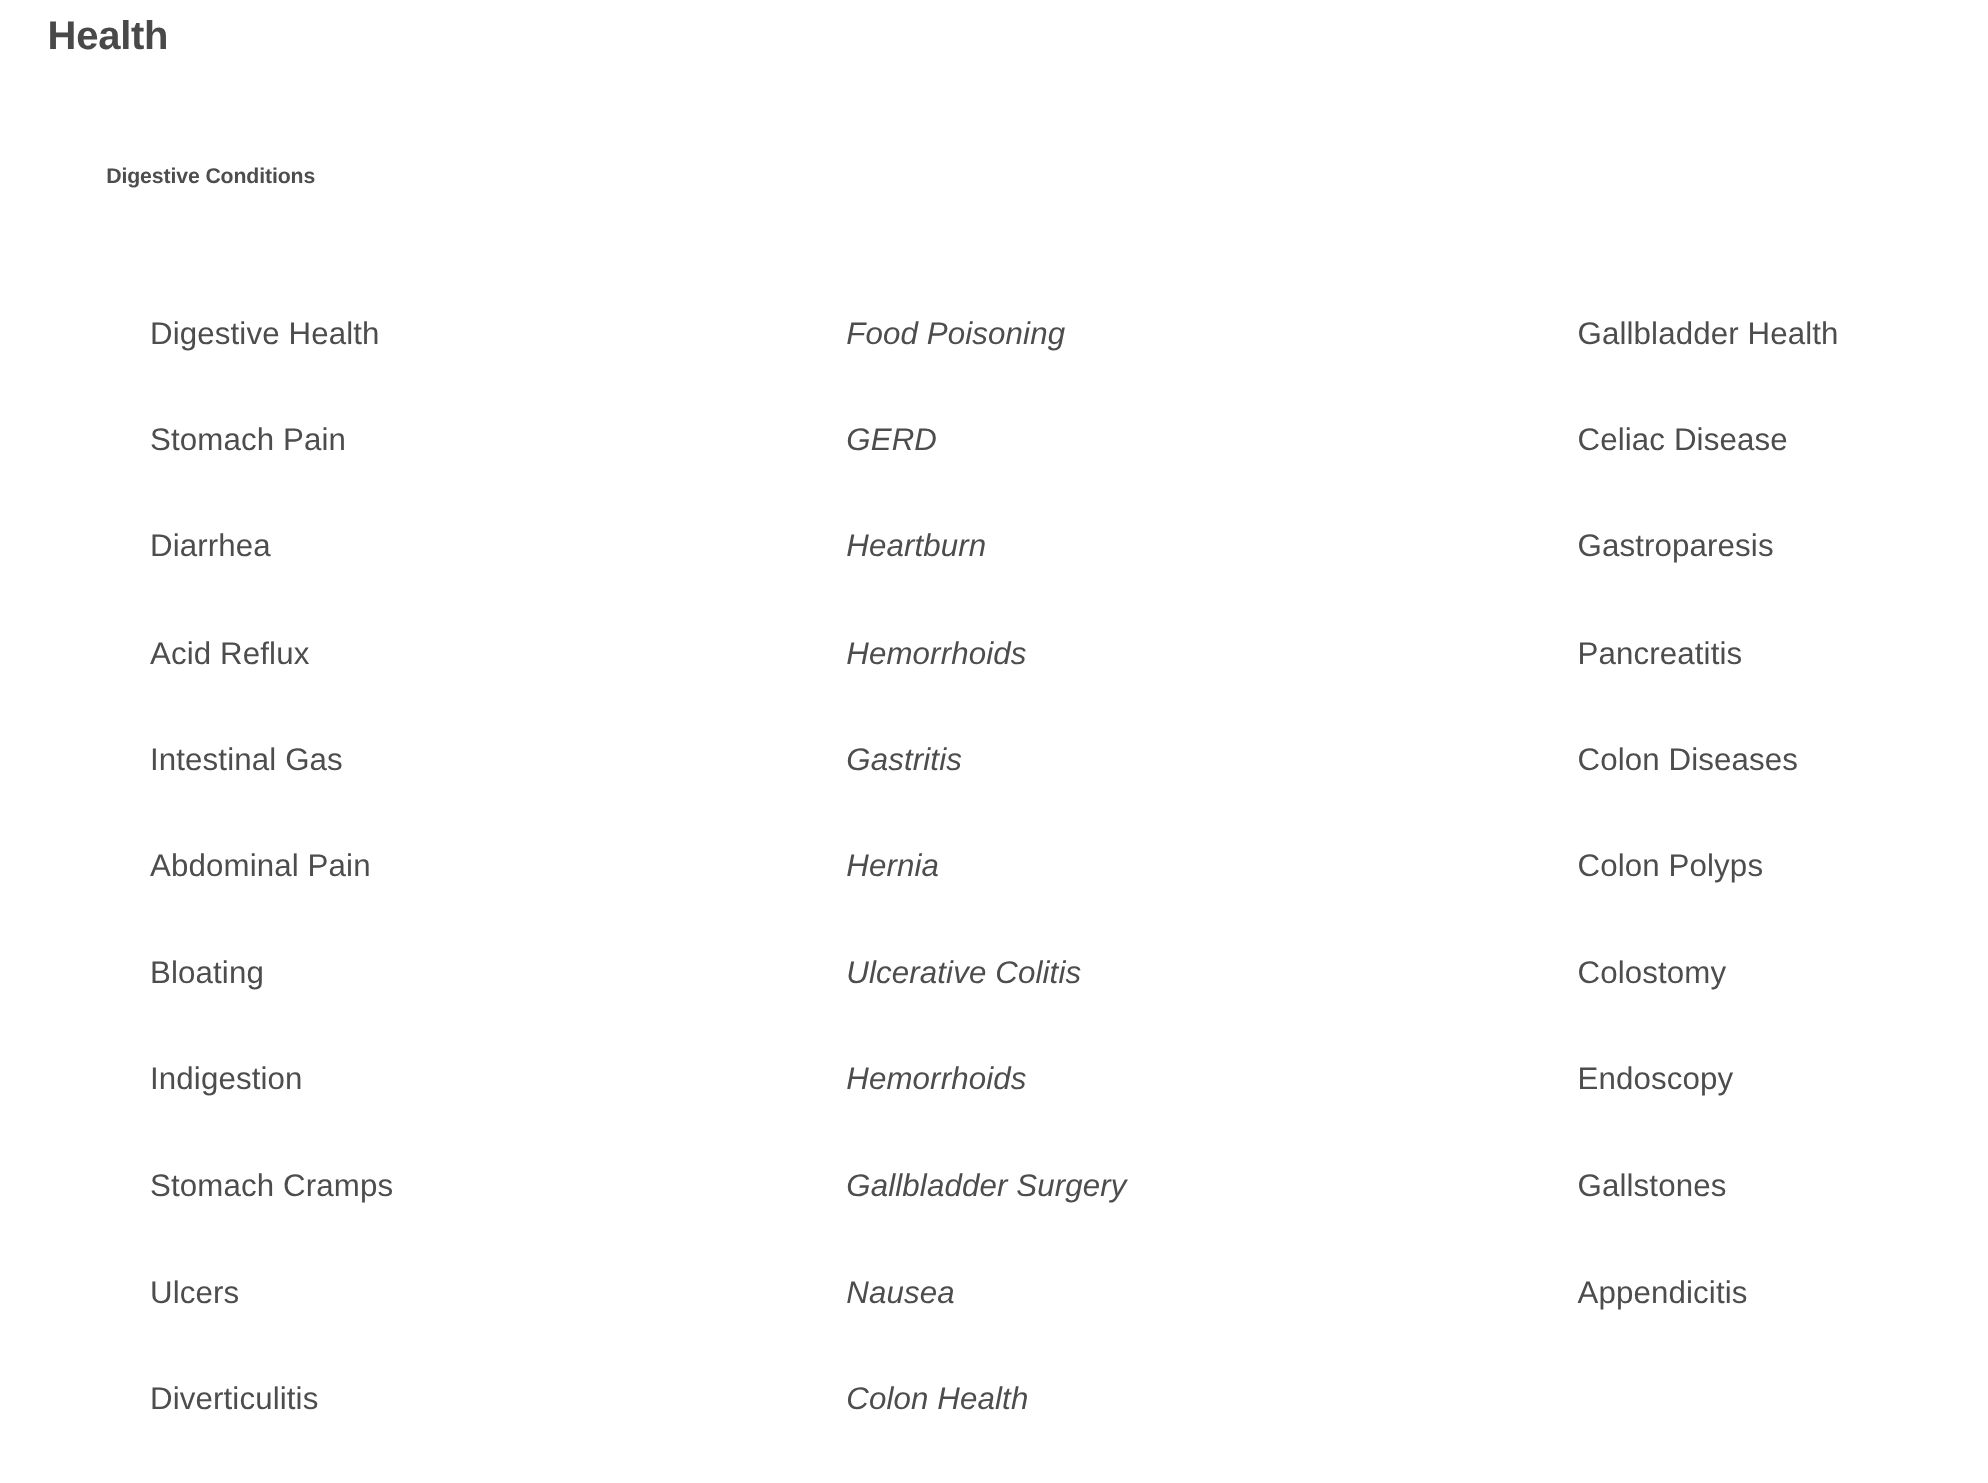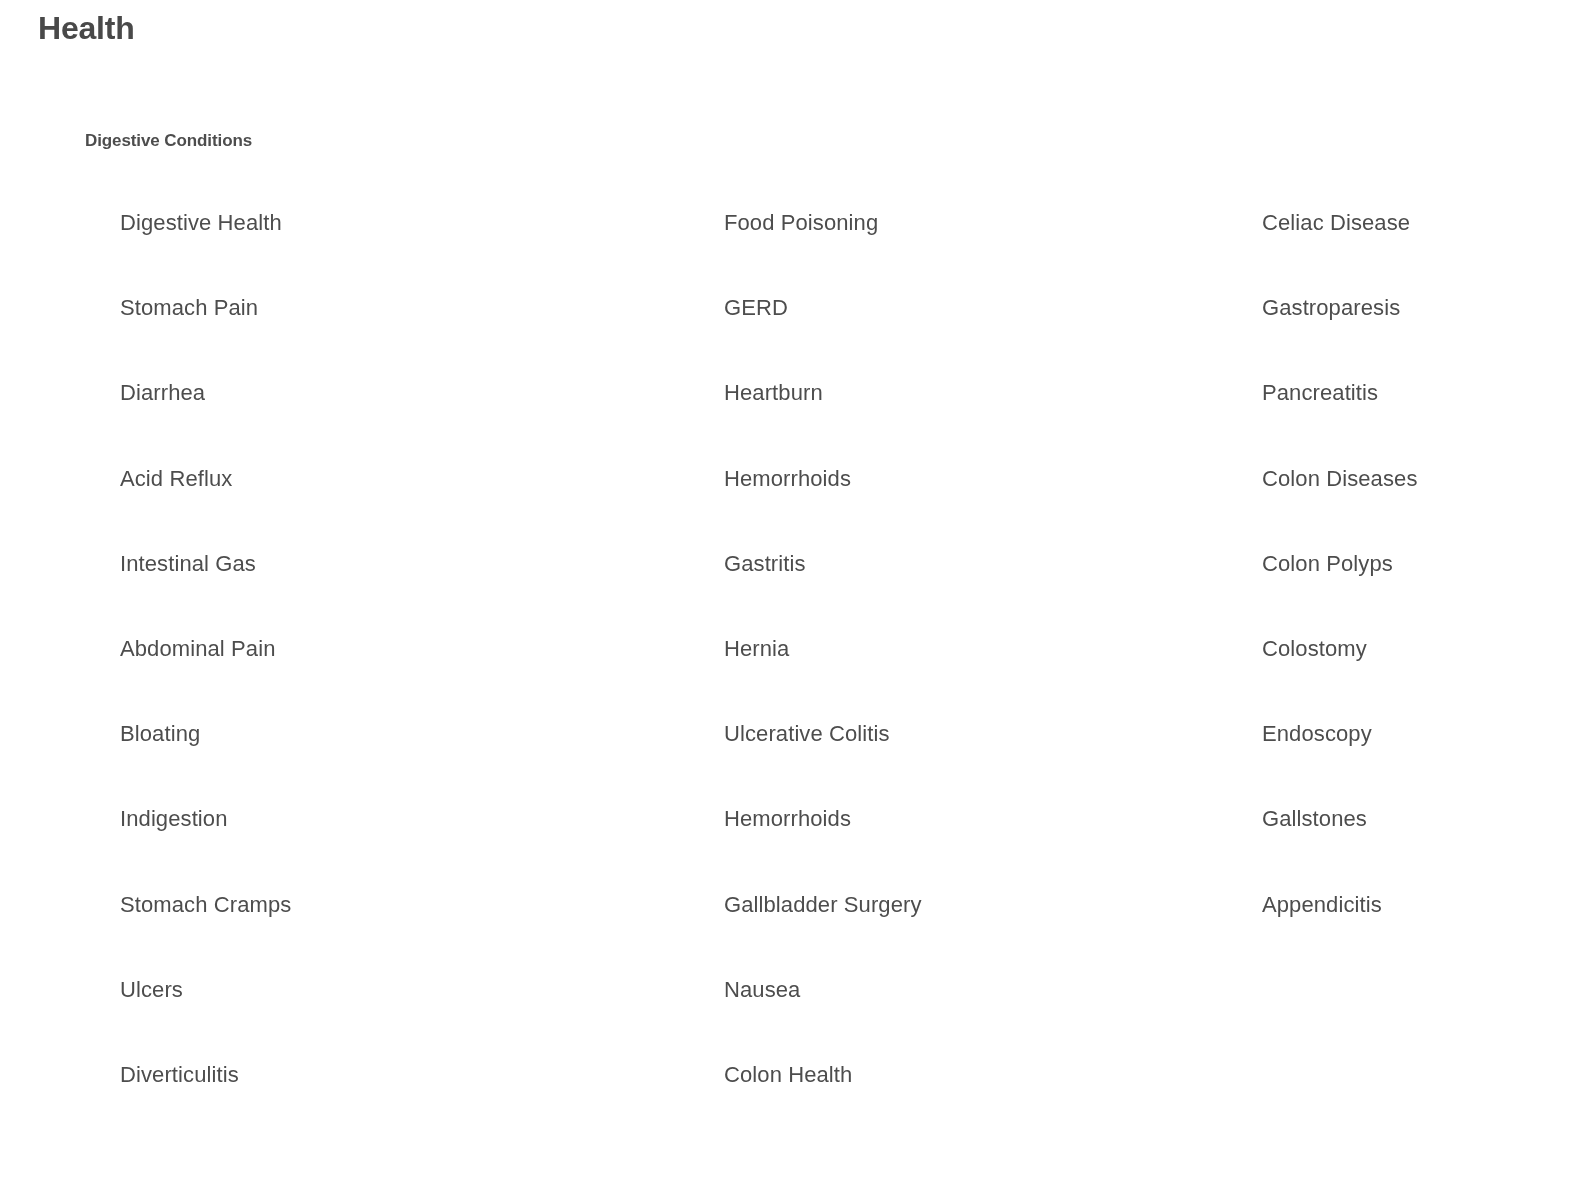--- a/index.html
+++ b/index.html
@@ -66,40 +66,41 @@
 
   .link-column {
     position: absolute;
     top: 0;
     margin: 0;
     padding: 0;
     list-style: none;
   }
 
   .link-column.col-1 { left: 120px; width: 540px; }
-  .link-column.col-2 { left: 724px; width: 540px; }
+  .link-column.col-2 { left: 677px; width: 540px; font-style: italic; }
   .link-column.col-3 { left: 1262px; width: 320px; }
 
   .link-item {
     height: 85.2px;
     line-height: 34px;
     margin: 0;
     padding: 0;
   }
 
   .link-item a,
   .link-item .link-text {
     display: inline-block;
-    font-size: 22px;
+    font-size: 25px;
     font-weight: normal;
     color: #4d4d4d;
     text-decoration: none;
     letter-spacing: 0.1px;
     white-space: nowrap;
     cursor: pointer;
+    margin-top: 44px;
   }
 </style>
 </head>
 <body>
 
 <div class="page">
 
   <h1 class="page-title">Health</h1>
 
   <div class="section">
@@ -130,20 +131,21 @@
         <li class="link-item"><a>Gastritis</a></li>
         <li class="link-item"><a>Hernia</a></li>
         <li class="link-item"><a>Ulcerative Colitis</a></li>
         <li class="link-item"><a>Hemorrhoids</a></li>
         <li class="link-item"><a>Gallbladder Surgery</a></li>
         <li class="link-item"><a>Nausea</a></li>
         <li class="link-item"><a>Colon Health</a></li>
       </ul>
 
       <ul class="link-column col-3">
+        <li class="link-item"><a>Gallbladder Health</a></li>
         <li class="link-item"><a>Celiac Disease</a></li>
         <li class="link-item"><a>Gastroparesis</a></li>
         <li class="link-item"><a>Pancreatitis</a></li>
         <li class="link-item"><a>Colon Diseases</a></li>
         <li class="link-item"><a>Colon Polyps</a></li>
         <li class="link-item"><a>Colostomy</a></li>
         <li class="link-item"><a>Endoscopy</a></li>
         <li class="link-item"><a>Gallstones</a></li>
         <li class="link-item"><a>Appendicitis</a></li>
       </ul>

